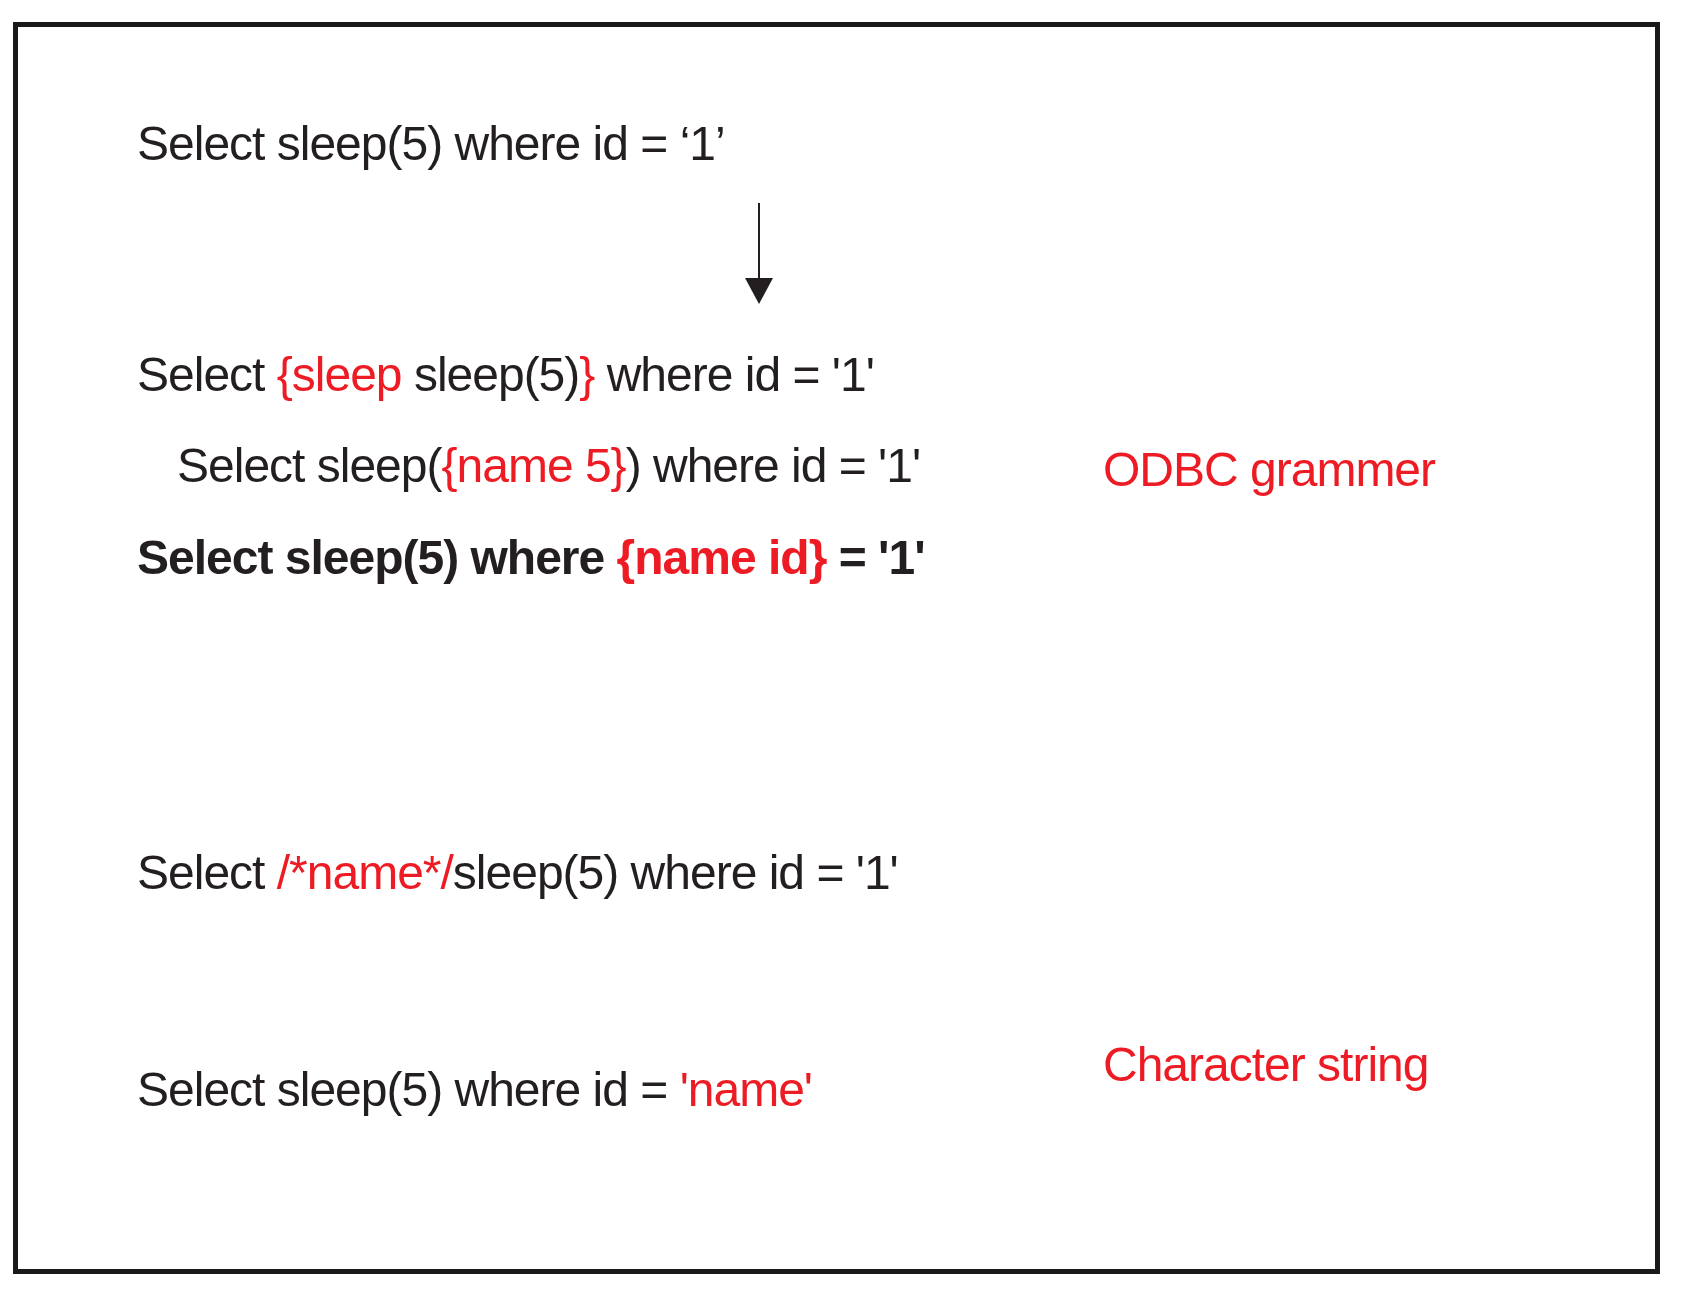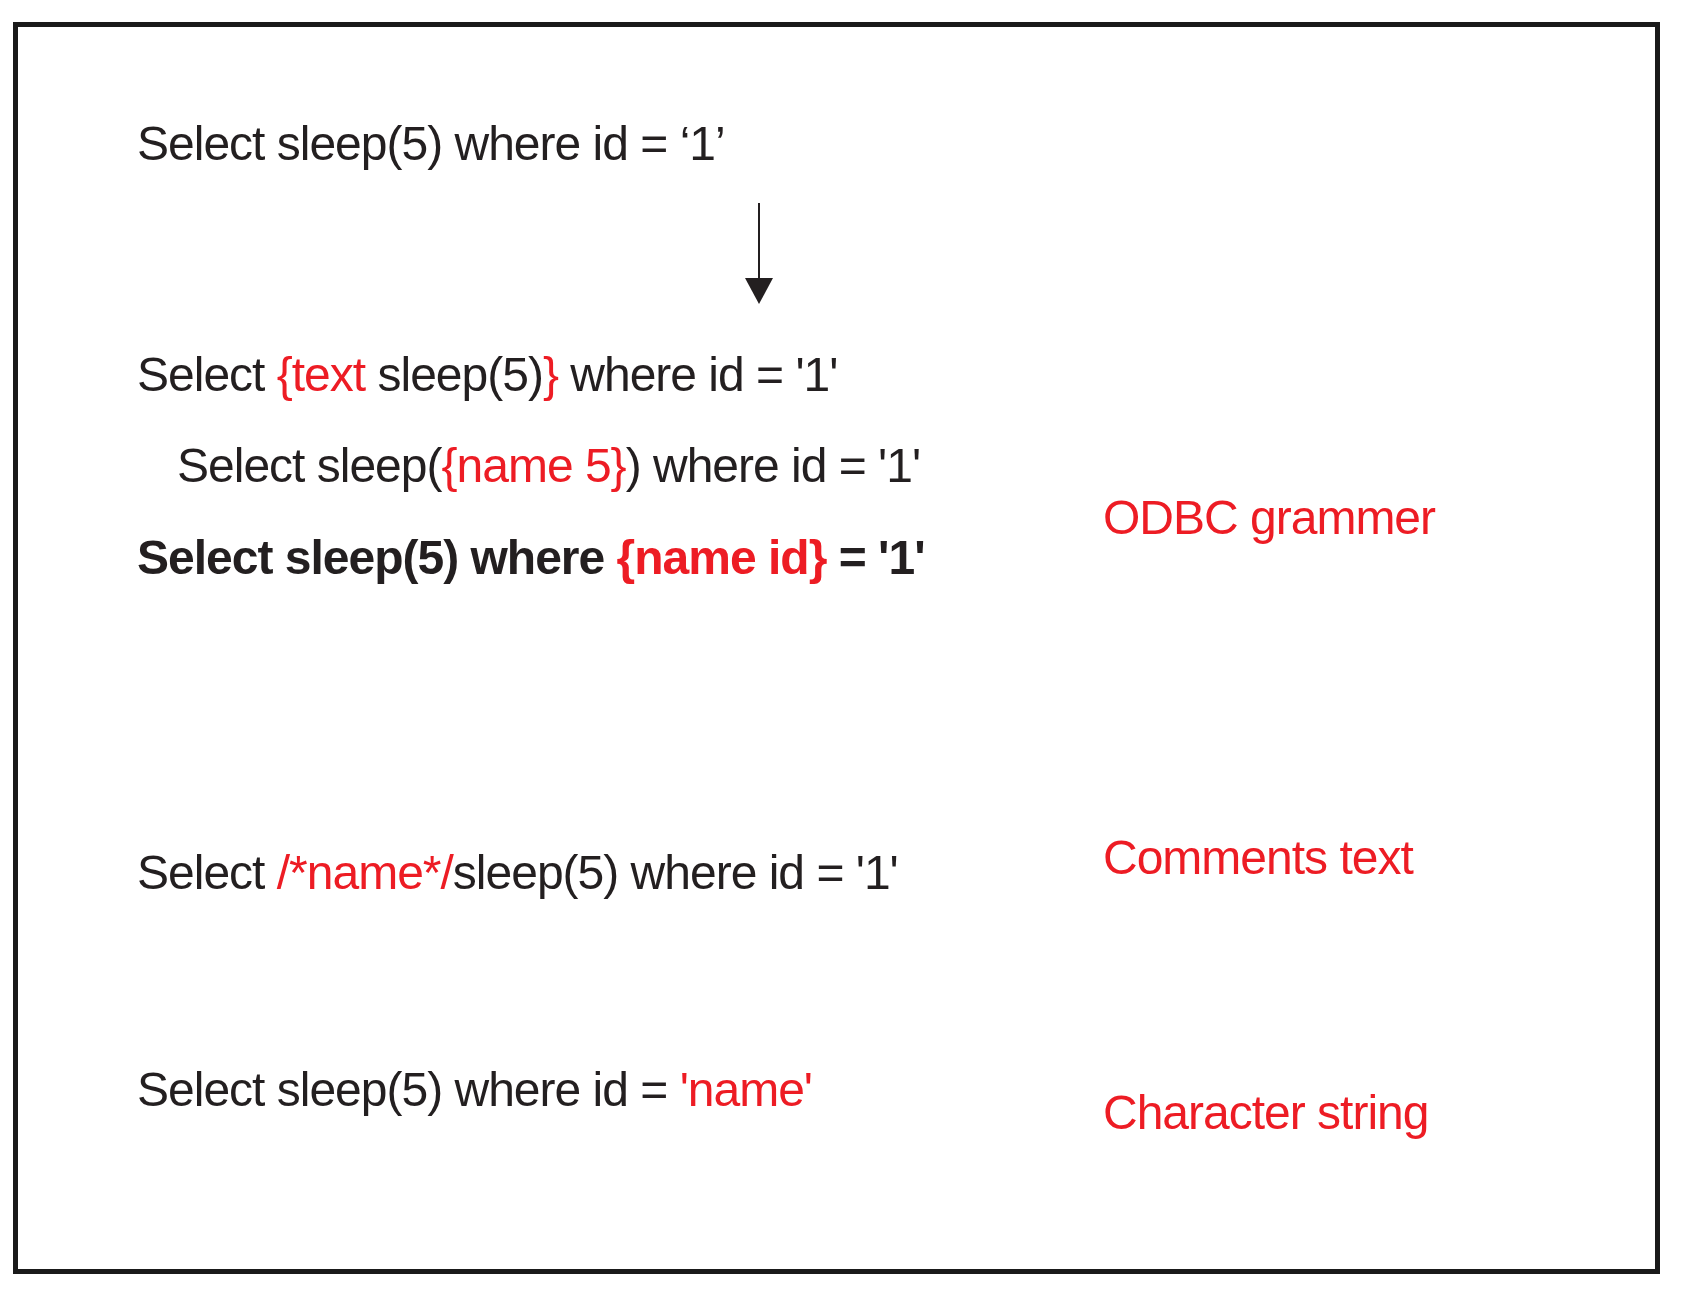--- a/index.html
+++ b/index.html
@@ -30,21 +30,20 @@
     left: 137px;
     font-size: 48px;
     line-height: 57px;
     letter-spacing: -1px;
     white-space: pre;
     color: var(--text, #231f20);
   }
   .group-label {
     left: 1103px;
     color: var(--red, #ed1c24);
-    margin-top: 48px;
   }
   .seg-black { color: var(--text, #231f20); }
   .seg-red   { color: var(--red, #ed1c24); }
 
   
   .l-header { top: 115px; }
   .l-g1a { top: 346px; }
   .l-g1b { top: 437px; margin-left: 40px; }
   .l-g1c { top: 529px; font-weight: bold; }
   .l-g2a { top: 661px; }
@@ -88,23 +87,22 @@
 <div class="canvas">
   <div class="frame"></div>
 
   <div class="code-line l-header"><span class="seg-black">Select sleep(5) where id = ‘1’</span></div>
 
   <div class="arrow">
     <div class="shaft"></div>
     <div class="head"></div>
   </div>
 
-  <div class="code-line l-g1a"><span class="seg-black">Select </span><span class="seg-red">{text </span><span class="seg-black">sleep(5)</span><span class="seg-red">}</span><span class="seg-black"> where id = '1'</span></div>
+  <div class="code-line l-g1a"><span class="seg-black">Select </span><span class="seg-red">{sleep </span><span class="seg-black">sleep(5)</span><span class="seg-red">}</span><span class="seg-black"> where id = '1'</span></div>
   <div class="code-line l-g1b"><span class="seg-black">Select sleep(</span><span class="seg-red">{name 5}</span><span class="seg-black">) where id = '1'</span></div>
   <div class="code-line l-g1c"><span class="seg-black">Select sleep(5) where </span><span class="seg-red">{name id}</span><span class="seg-black"> = '1'</span></div>
   <div class="group-label lab-1">ODBC grammer</div>
 
   <div class="code-line l-g2c"><span class="seg-black">Select </span><span class="seg-red">/*name*/</span><span class="seg-black">sleep(5) where id = '1'</span></div>
-  <div class="group-label lab-2">Comments text</div>
 
   <div class="code-line l-g3a"><span class="seg-black">Select sleep(5) where id = </span><span class="seg-red">'name'</span></div>
   <div class="group-label lab-3">Character string</div>
 </div>
 
 </body></html>

